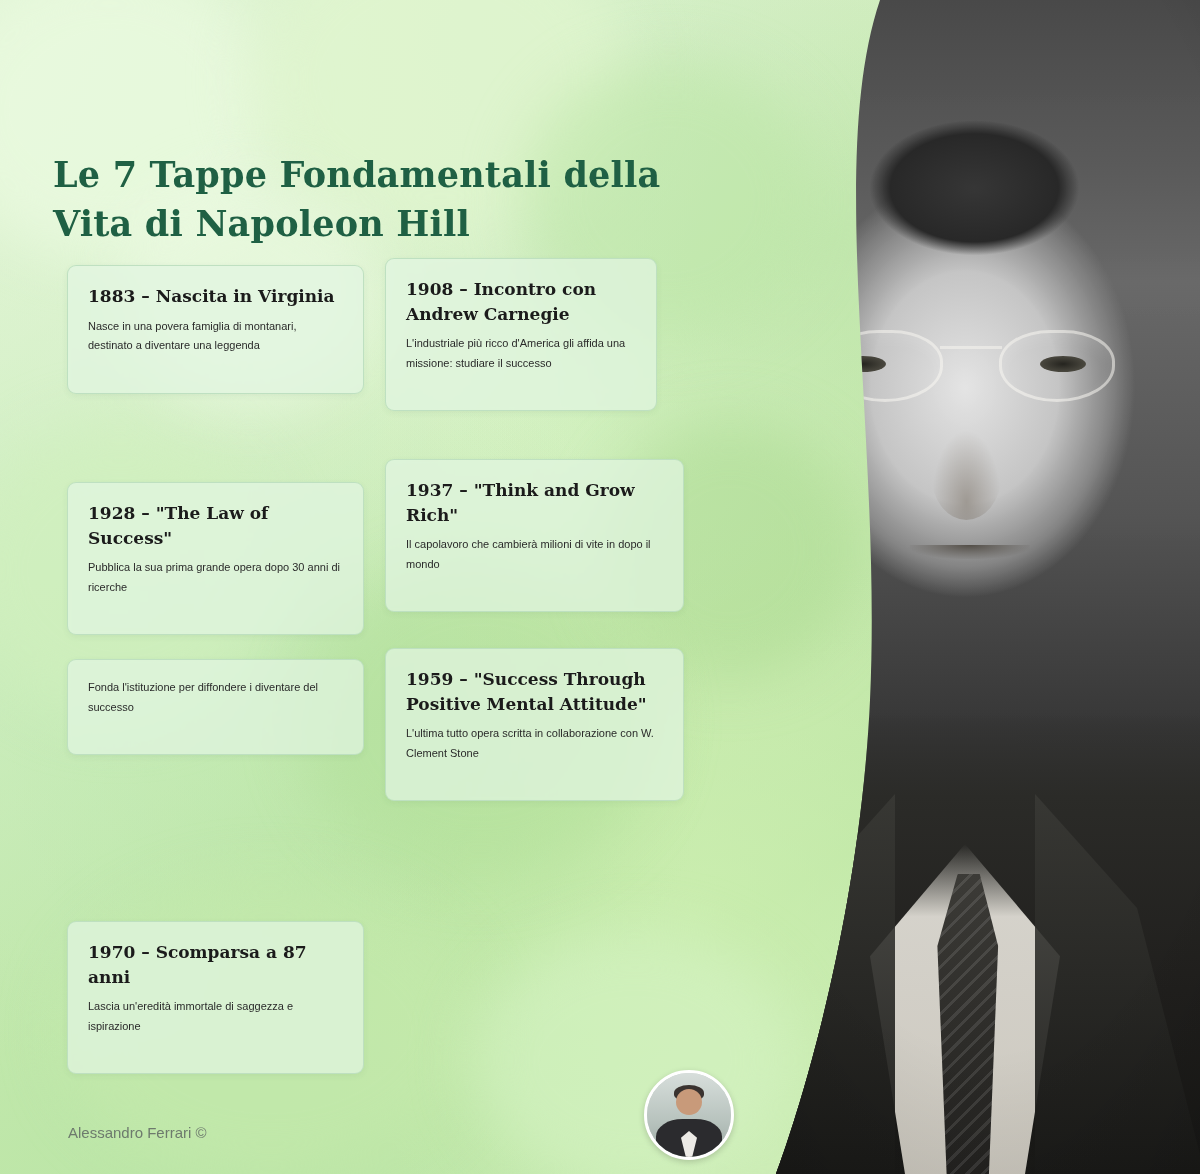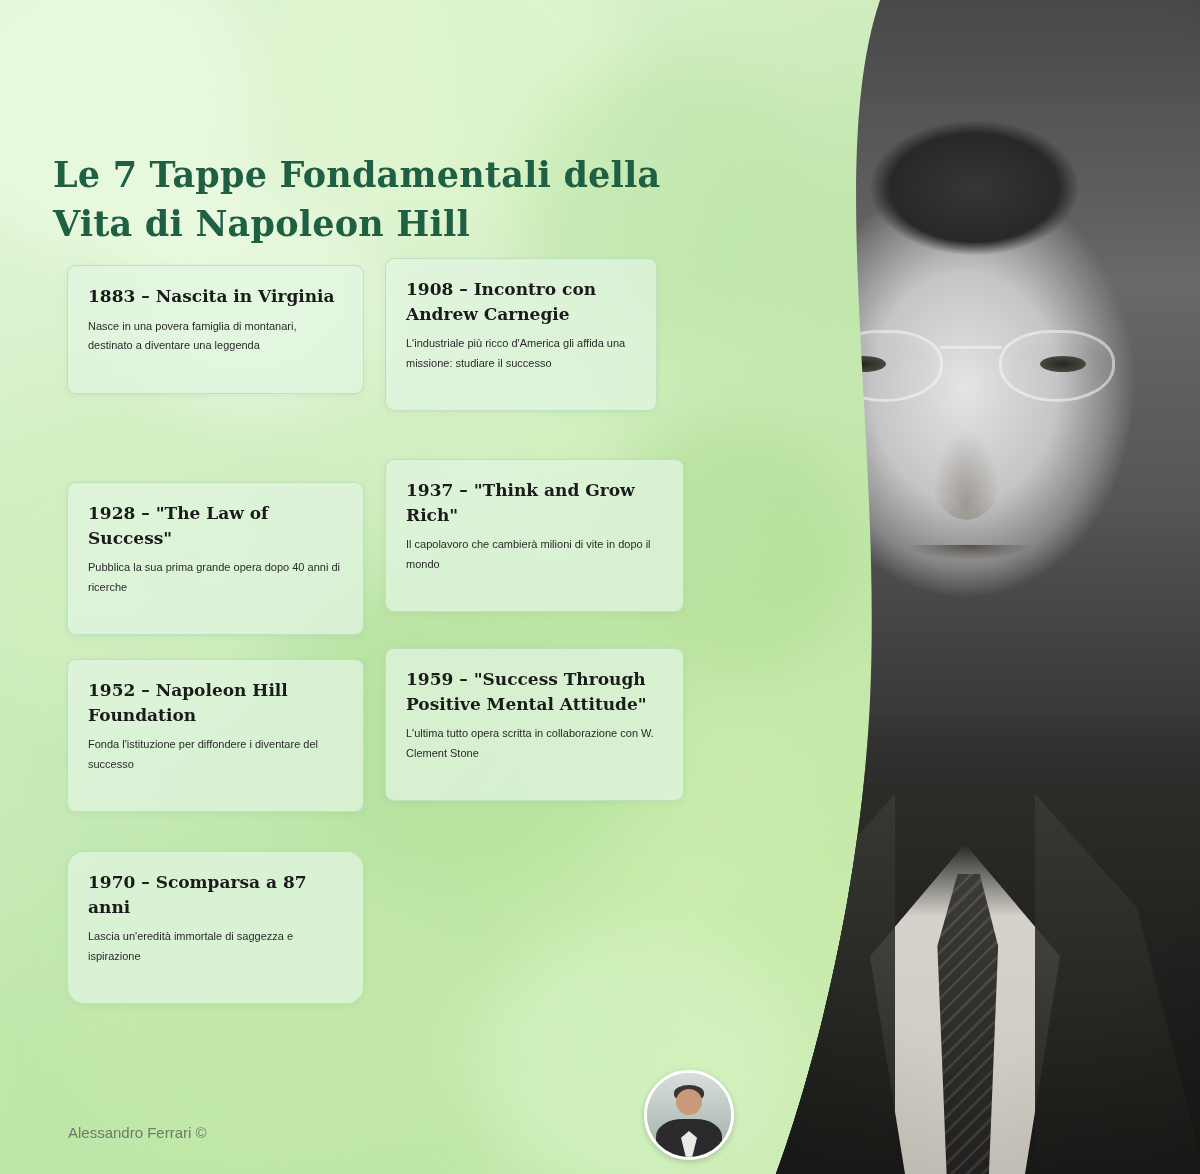--- a/index.html
+++ b/index.html
@@ -326,29 +326,28 @@
 
   <div class="col-left" style="top:0;height:0;"></div>
 
   <div class="card" style="left:67px; top:265px; width:297px;">
     <p class="card-title">1883 – Nascita in Virginia</p>
     <p class="card-desc">Nasce in una povera famiglia di montanari, destinato a diventare una leggenda</p>
   </div>
 
   <div class="card" style="left:67px; top:482px; width:297px;">
     <p class="card-title">1928 – "The Law of Success"</p>
-    <p class="card-desc">Pubblica la sua prima grande opera dopo 40 anni di ricerche</p>
+    <p class="card-desc">Pubblica la sua prima grande opera dopo 30 anni di ricerche</p>
   </div>
 
   <div class="card" style="left:67px; top:659px; width:297px;">
-    <p class="card-title">1952 – Napoleon Hill Foundation</p>
     <p class="card-desc">Fonda l'istituzione per diffondere i diventare del successo</p>
   </div>
 
-  <div class="card" style="left:67px; top:851px; width:297px;border-radius:17px;">
+  <div class="card" style="left:67px; top:921px; width:297px;">
     <p class="card-title">1970 – Scomparsa a 87 anni</p>
     <p class="card-desc">Lascia un'eredità immortale di saggezza e ispirazione</p>
   </div>
 
   <div class="card" style="left:385px; top:258px; width:272px;">
     <p class="card-title">1908 – Incontro con Andrew Carnegie</p>
     <p class="card-desc">L'industriale più ricco d'America gli affida una missione: studiare il successo</p>
   </div>
 
   <div class="card" style="left:385px; top:459px; width:299px;">

